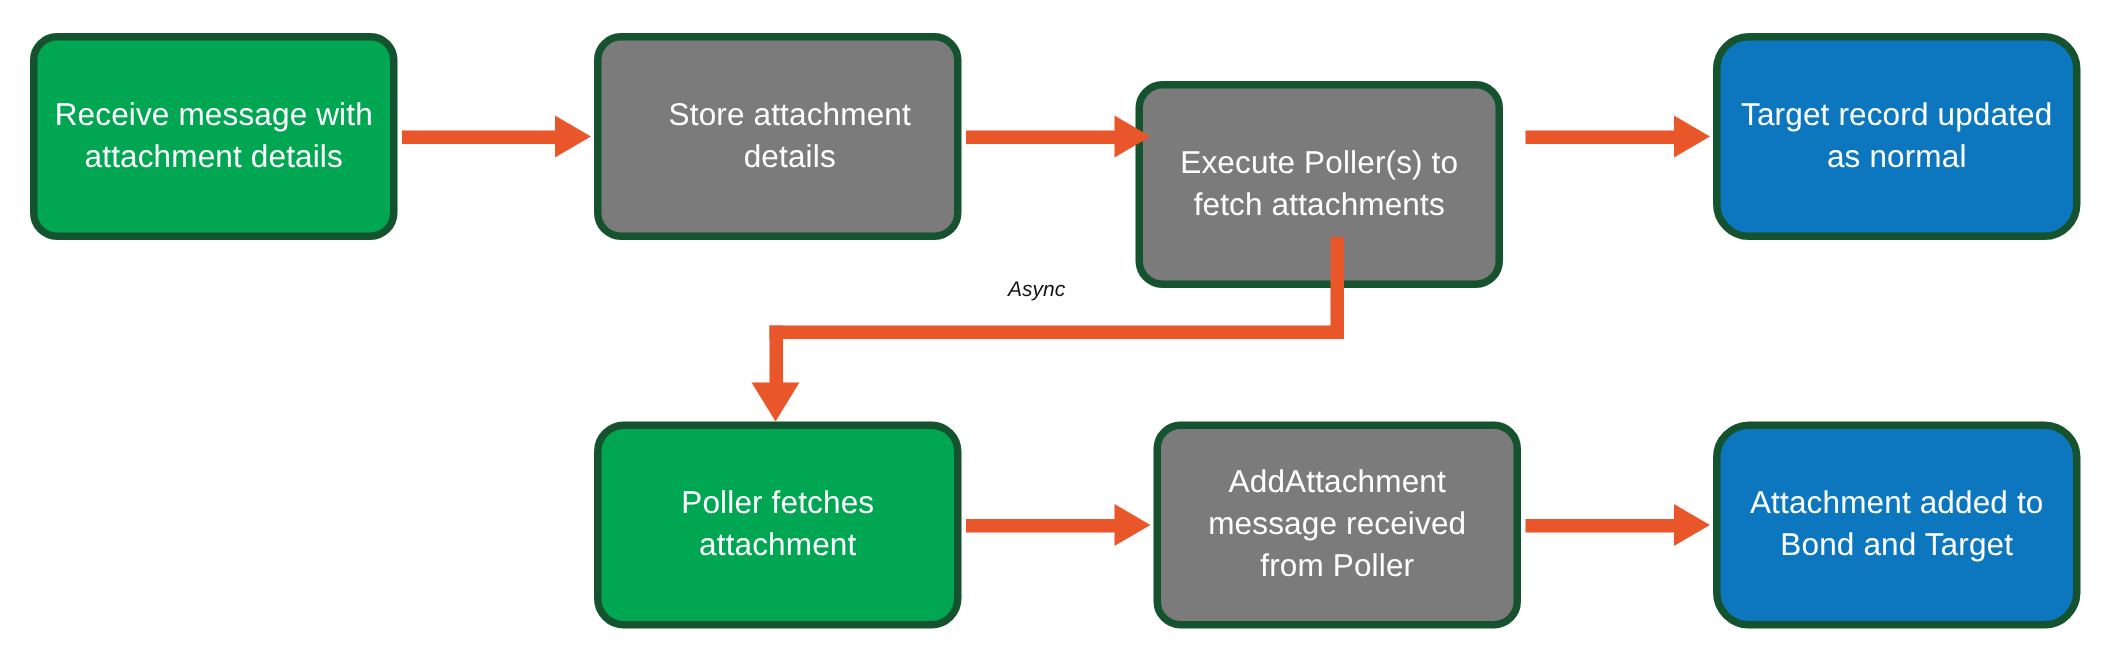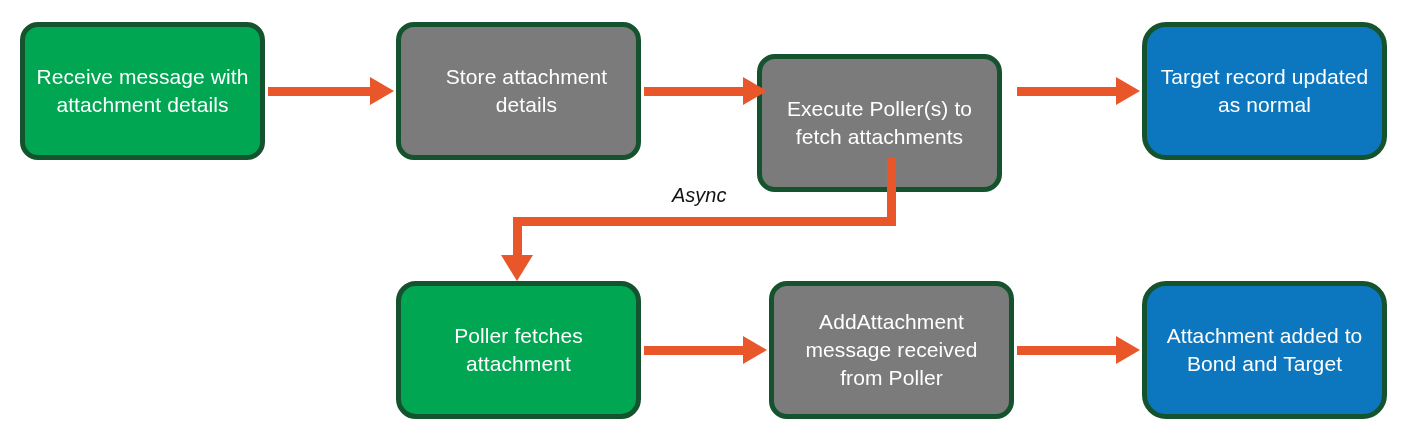--- a/index.html
+++ b/index.html
@@ -91,21 +91,21 @@
     height: 0;
     border-left: 16px solid transparent;
     border-right: 16px solid transparent;
     border-top: 26px solid #e8562a;
   }
 
   
   .edge-label {
     position: absolute;
     font-style: italic;
-    font-size: 20px;
+    font-size: 14px;
     color: #141414;
     white-space: nowrap;
     user-select: none;
   }
 </style>
 </head>
 <body>
 
 <div id="canvas">
 

